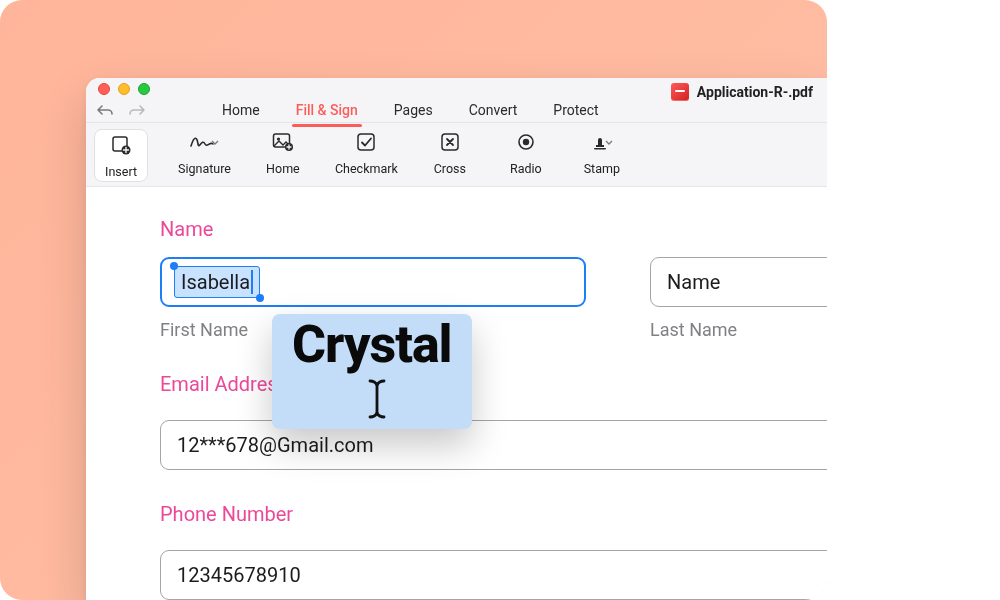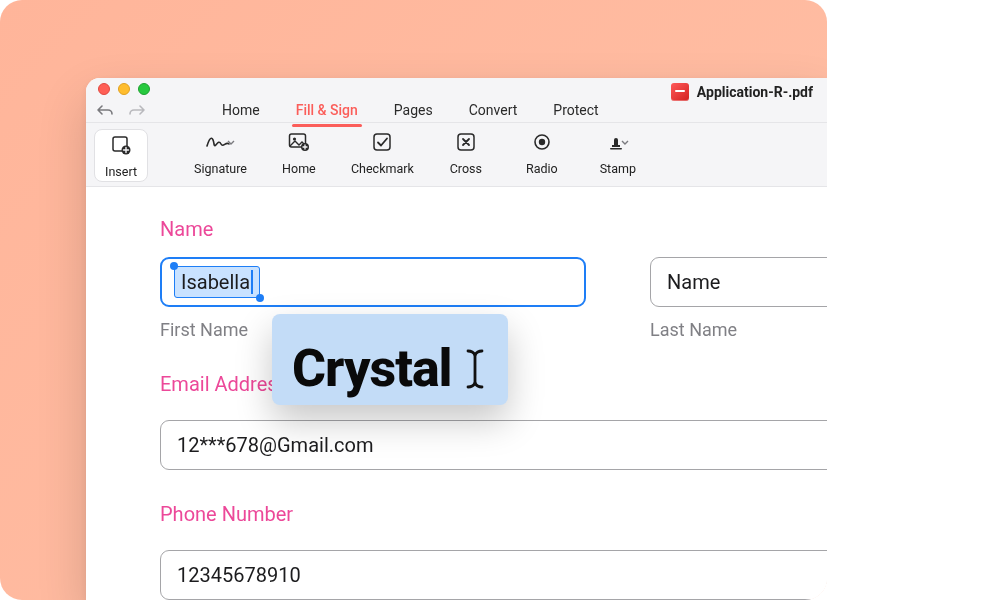--- a/index.html
+++ b/index.html
@@ -105,21 +105,21 @@
     gap: 28px;
   }
   .tool {
     display:flex; flex-direction:column; align-items:center; justify-content:flex-start;
     gap:8px; min-width:48px; cursor:pointer;
   }
   .tool .icon { height: 22px; display:flex; align-items:center; justify-content:center; }
   .tool .label { font-size: 12.5px; color: #222; }
   .tool.insert {
     background:#fff; border:1px solid #e1e1e4; border-radius:8px;
-    padding:4px 10px 2px; margin:-2px 18px -2px -2px;
+    padding:4px 10px 2px; margin:-2px 2px -2px -2px;
   }
 
   
   .canvas { flex:1; background:#fff; padding: 30px 0 0 74px; position:relative; }
   .section-label { font-size: 20px; color:#ec4899; margin-bottom: 16px; }
   .sublabel { font-size: 18px; color: var(--muted); margin-top: 12px; }
 
   .row2 { display:flex; gap: 64px; align-items:flex-start; }
 
   .field {
@@ -164,23 +164,24 @@
   .caret {
     width:1.5px; height:24px; background: var(--field-focus); margin-left:1px;
   }
 
   
   .overlay {
     position:absolute; left:272px; top:314px;
     background: var(--highlight);
     border-radius: 8px;
     box-shadow: 0 16px 36px rgba(0,0,0,.22);
-    padding: 24px 20px 6px 20px;
+    padding: 0 20px 6px 20px;
     display:flex; align-items:center;
     z-index:10;
+    flex-direction:column;
   }
   .overlay .word{
     font-size: 52px; font-weight: 780; letter-spacing: -1px; color:#0a0a0a;
   }
   .ibeam { margin-left: 10px; }
   .ibeam svg { display:block; }
 
   
   .spacer-24{height:24px;} .spacer-8{height:8px;}
 </style>

